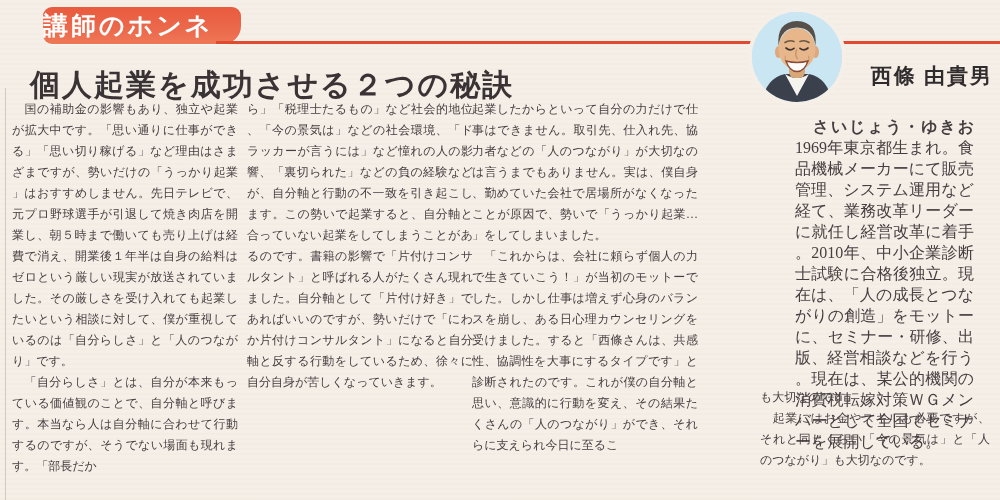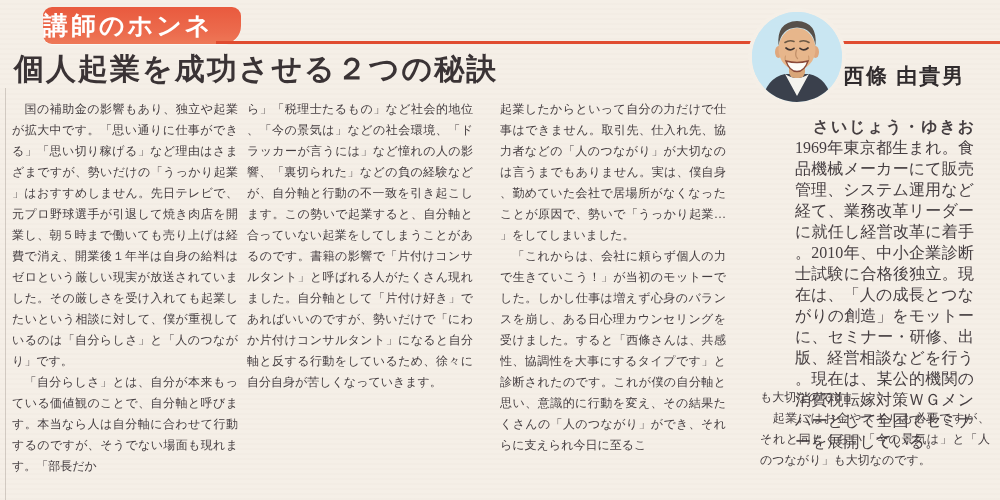--- a/index.html
+++ b/index.html
@@ -18,42 +18,42 @@
     display:flex;align-items:center;justify-content:flex-start;
     box-shadow:0 1px 0 rgba(255,255,255,.6);
     margin-left:8px;
   }
   .badge span{
     color:#fff;font-family:"Liberation Sans","DejaVu Sans",sans-serif;
     font-weight:bold;font-size:25px;letter-spacing:3px;line-height:1;
   }
   .rule{position:absolute;left:216px;top:41px;width:784px;height:3px;background:#e04b2f;z-index:1;}
   .headline{
-    position:absolute;left:14px;top:49px;margin:0;
+    position:absolute;left:14px;top:49px;margin:16px;
     font-size:30px;font-weight:bold;color:#3a3335;letter-spacing:2px;white-space:nowrap;
   }
   .photo{
     position:absolute;left:752px;top:12px;width:90px;height:90px;border-radius:50%;
     overflow:hidden;background:#c9e6f2;z-index:2;
     box-shadow:0 0 0 4px #f5efe7;
   }
   .author-name{
     position:absolute;left:843px;top:62px;width:150px;
     font-size:21px;font-weight:bold;color:#302b2d;letter-spacing:2px;
-    text-align:left;white-space:nowrap;
+    text-align:right;white-space:nowrap;
   }
   .col{
     position:absolute;top:99px;width:226px;height:400px;
     font-size:12px;line-height:21px;text-align:justify;
     overflow:hidden;overflow-wrap:anywhere;line-break:anywhere;
   }
   .col p{margin:0;}
   .col1{left:12px;}
   .col2{left:247px;}
-  .col3{left:500px;font-family:Liberation Serif, serif;}
+  .col3{left:472px;font-family:Liberation Serif, serif;}
   .profile{
     position:absolute;left:779px;top:100px;width:211px;height:280px;
     font-size:16px;line-height:21px;text-align:justify;
     overflow-wrap:anywhere;line-break:anywhere;
   }
   .profile p{margin:16px;}
   .kana{font-weight:bold;}
   .col4cont{left:760px;top:387px;width:230px;height:110px;}
 </style>
 </head>

